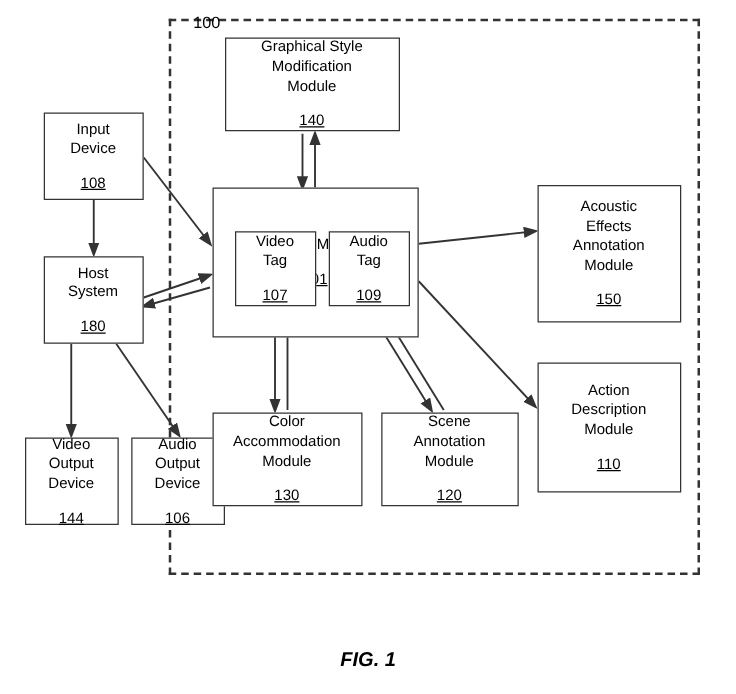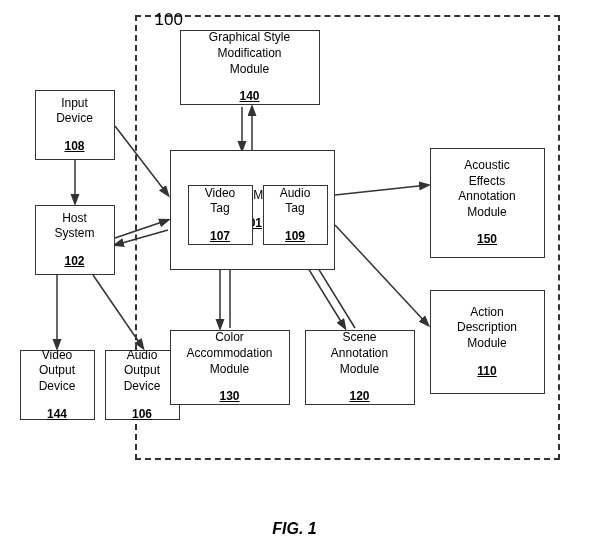--- a/index.html
+++ b/index.html
@@ -29,39 +29,39 @@
       top: 5px;
       width: 425px;
       height: 445px;
       border: 2px dashed #333;
     }
 
     .ref-100 {
       position: absolute;
       left: 140px;
       top: 0px;
-      font-size: 17px;
+      font-size: 13px;
     }
 
     
     .box {
       position: absolute;
       border: 1.5px solid #333;
       background: #fff;
       text-align: center;
       display: flex;
       flex-direction: column;
       align-items: center;
       justify-content: center;
       padding: 4px;
       line-height: 1.3;
     }
 
     .box .ref {
-      font-weight: bold;
+      font-weight: normal;
       text-decoration: underline;
       display: block;
       margin-top: 12px;
     }
 
     
     .box-input-device {
       left: 20px;
       top: 80px;
       width: 80px;
@@ -218,21 +218,21 @@
     <line x1="340" y1="318" x2="290" y2="237" stroke="#333" stroke-width="1.5" marker-end="url(#arrow)"></line>
   </svg>
 
   <div class="box box-input-device">
     <span>Input<br>Device</span>
     <span class="ref">108</span>
   </div>
 
   <div class="box box-host-system">
     <span>Host<br>System</span>
-    <span class="ref">102</span>
+    <span class="ref">180</span>
   </div>
 
   <div class="box box-video-output">
     <span>Video<br>Output<br>Device</span>
     <span class="ref">144</span>
   </div>
 
   <div class="box box-audio-output">
     <span>Audio<br>Output<br>Device</span>
     <span class="ref">106</span>

